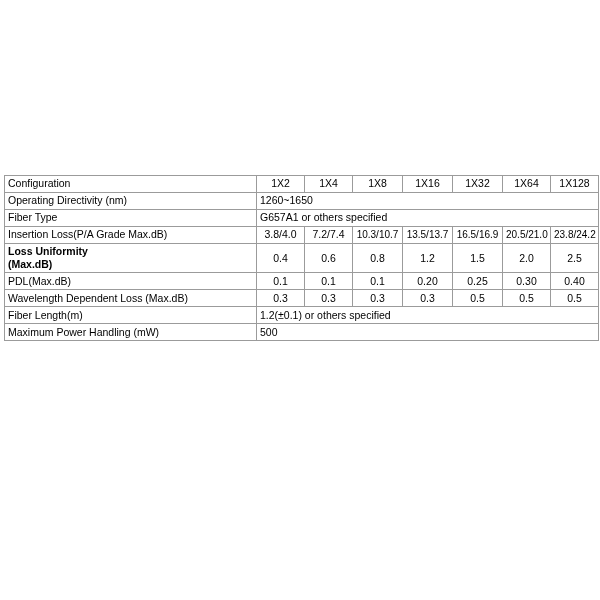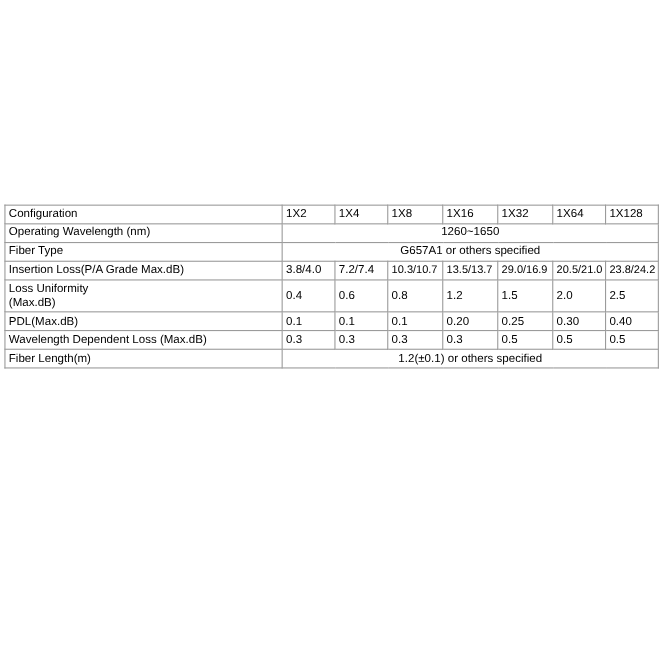--- a/index.html
+++ b/index.html
@@ -12,50 +12,51 @@
   }
   #page {
     position: relative;
     width: 600px;
     height: 600px;
     overflow: hidden;
   }
   #spec-table {
     position: absolute;
     left: 4px;
-    top: 186px;
+    top: 175px;
     width: 592px;
     border-collapse: collapse;
     table-layout: fixed;
     font-size: 10.5px;
     color: #000000;
     border-radius: 14px;
   }
   #spec-table td {
     border: 1px solid #9b9b9b;
     padding: 1px 3px;
     vertical-align: middle;
     line-height: 1.25;
     height: 14px;
     white-space: nowrap;
     overflow: hidden;
   }
   td.label {
     text-align: left;
   }
   td.val {
+    text-align: center;
   }
   td.span {
-    text-align: center;
   }
   .tiny {
     font-size: 10px;
   }
   .two-line {
     line-height: 1.2;
+    font-weight: bold;
   }
 </style>
 </head>
 <body>
 
 <div id="page">
   <table id="spec-table">
     <colgroup>
       <col style="width:252px">
       <col style="width:48px">
@@ -72,36 +73,36 @@
         <td class="val">1X2</td>
         <td class="val">1X4</td>
         <td class="val">1X8</td>
         <td class="val">1X16</td>
         <td class="val">1X32</td>
         <td class="val">1X64</td>
         <td class="val">1X128</td>
       </tr>
 
       <tr>
-        <td class="label">Operating Wavelength (nm)</td>
+        <td class="label">Operating Directivity (nm)</td>
         <td class="span" colspan="7">1260~1650</td>
       </tr>
 
       <tr>
         <td class="label">Fiber Type</td>
         <td class="span" colspan="7">G657A1 or others specified</td>
       </tr>
 
       <tr>
         <td class="label">Insertion Loss(P/A Grade Max.dB)</td>
         <td class="val">3.8/4.0</td>
         <td class="val">7.2/7.4</td>
         <td class="val tiny">10.3/10.7</td>
         <td class="val tiny">13.5/13.7</td>
-        <td class="val tiny">29.0/16.9</td>
+        <td class="val tiny">16.5/16.9</td>
         <td class="val tiny">20.5/21.0</td>
         <td class="val tiny">23.8/24.2</td>
       </tr>
 
       <tr>
         <td class="label two-line"><span>Loss Uniformity</span><br><span>(Max.dB)</span></td>
         <td class="val">0.4</td>
         <td class="val">0.6</td>
         <td class="val">0.8</td>
         <td class="val">1.2</td>
@@ -135,15 +136,19 @@
       </tr>
 
       <tr>
         <td class="label">Fiber Length(m)</td>
         <td class="span" colspan="7">1.2(±0.1) or others specified</td>
       </tr>
 
 
 
 
+      <tr>
+        <td class="label">Maximum Power Handling (mW)</td>
+        <td class="span" colspan="7">500</td>
+      </tr>
     </tbody>
   </table>
 </div>
 
 </body></html>

